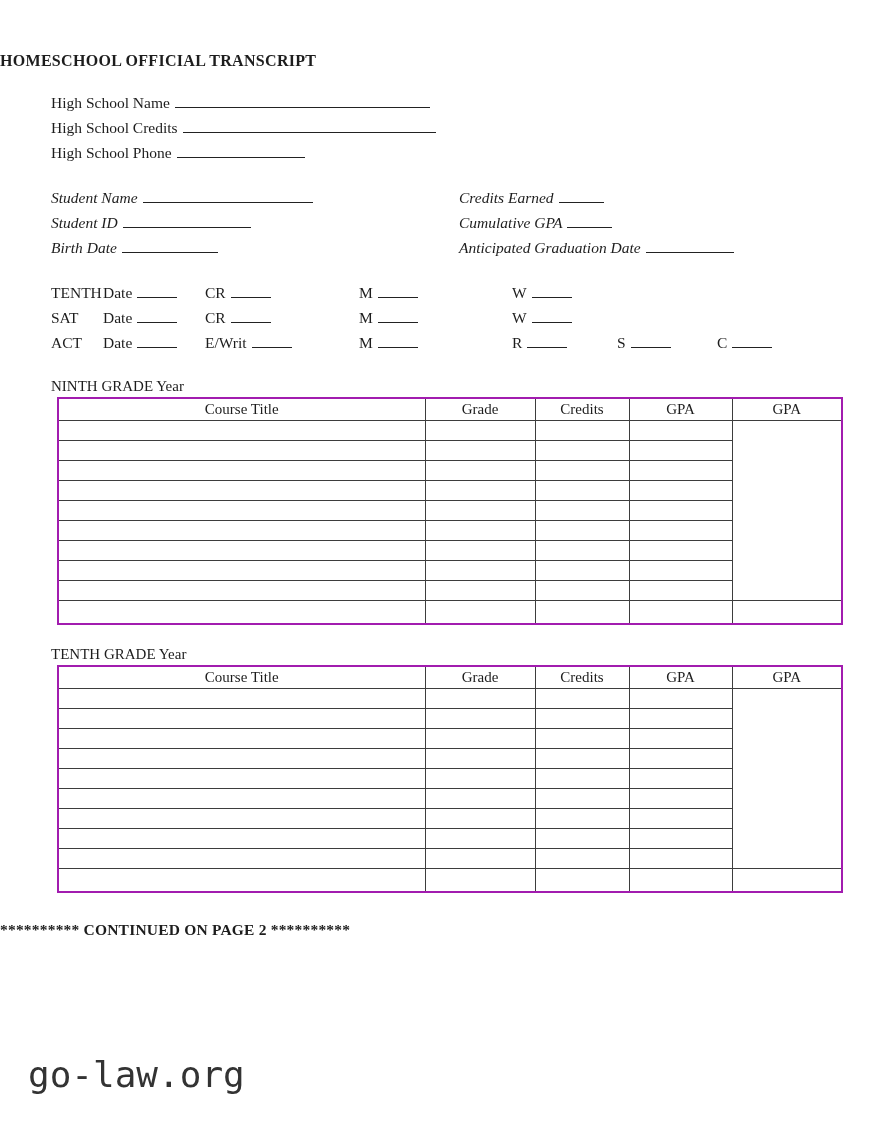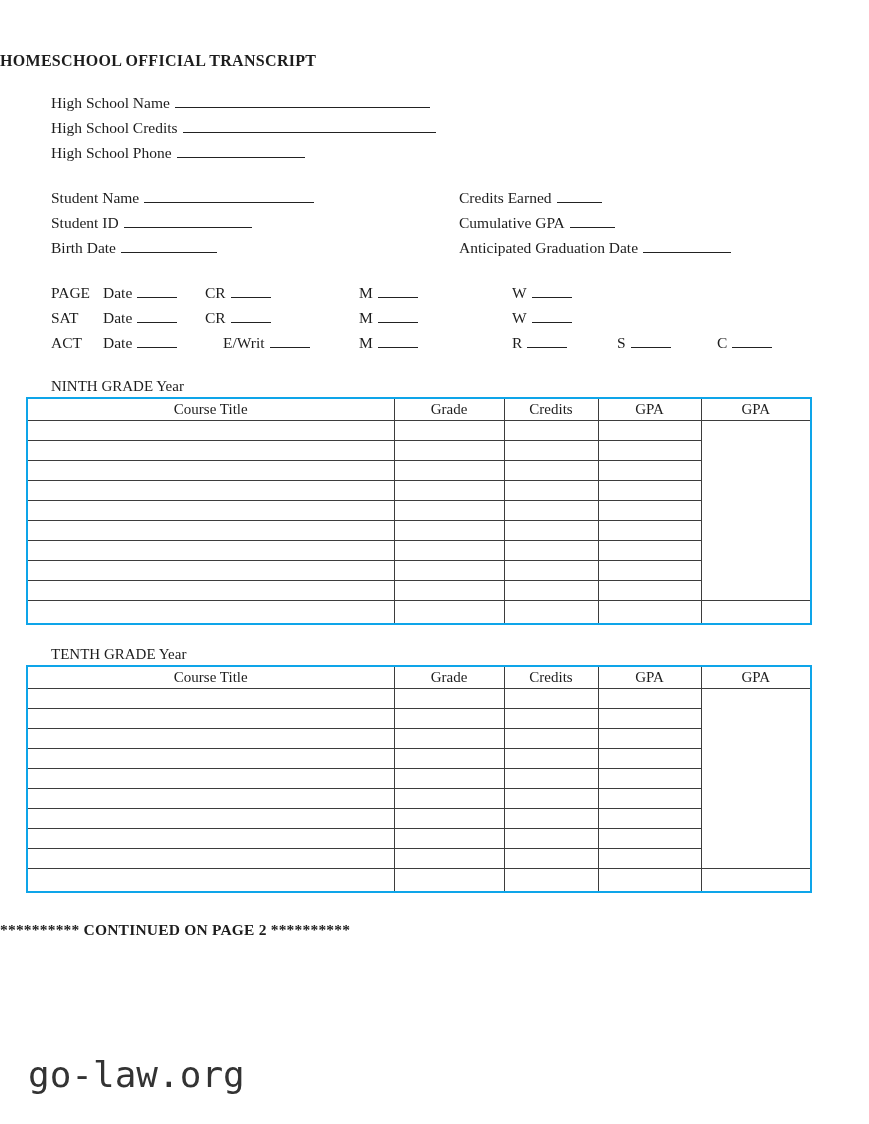--- a/index.html
+++ b/index.html
@@ -20,37 +20,37 @@
   }
   .frow{height:25px;font-size:15.5px;white-space:nowrap;}
   .blank{
     display:inline-block;
     border-bottom:1.5px solid #222;
     height:13px;
     margin-left:5px;
     vertical-align:baseline;
   }
   .school-block{margin:24px 0 0 51px;}
-  .student-block{display:flex;margin:20px 0 0 51px;}
+  .student-block{display:flex;margin:20px 0 0 51px;font-style:italic;}
   .student-col-left{width:408px;}
   .student-col-right{flex:1;}
   .tests-block{margin:20px 0 0 0;}
   .tests-heading{margin-left:51px;height:25px;font-size:15.5px;}
   .test-row{position:relative;height:25px;margin-left:51px;font-size:15.5px;}
   .t-abs{position:absolute;top:0;white-space:nowrap;}
   .t-abs .blank{width:40px;}
   .grade-section{margin:0;}
   .sec-title{margin:19px 16px 2px 51px;font-size:15px;height:17px;}
   .grade-section + .grade-section .sec-title{margin-top:21px;}
   table.grade{
     border-collapse:collapse;
     table-layout:fixed;
     width:785px;
-    margin-left:26px;
-    border:2px solid #0ea5e9;
+    margin-left:57px;
+    border:2px solid #a21caf;
   }
   table.grade th, table.grade td{
     border:1px solid #3d3d3d;
     padding:0 4px;
     font-size:15px;
     overflow:hidden;
   }
   table.grade th{font-weight:normal;text-align:center;height:21px;}
   table.grade td{height:19px;}
   table.grade tr.total-row td{height:22px;}
@@ -109,37 +109,37 @@
       </div>
       <div class="frow">
         <span>Anticipated Graduation Date</span><span class="blank" style="width:88px"></span>
       </div>
     </div>
   </section>
 
   <section class="tests-block">
     <div id="test-rows">
         <div class="test-row">
-          <span class="t-abs" style="left: 0px;">PAGE</span>
+          <span class="t-abs" style="left: 0px;">TENTH</span>
           <span class="t-abs" style="left: 52px;"><span>Date</span><span class="blank"></span></span>
           <span class="t-abs" style="left: 154px;"><span>CR</span><span class="blank"></span></span>
           <span class="t-abs" style="left: 308px;"><span>M</span><span class="blank"></span></span>
           <span class="t-abs" style="left: 461px;"><span>W</span><span class="blank"></span></span>
         </div>
         <div class="test-row">
           <span class="t-abs" style="left: 0px;">SAT</span>
           <span class="t-abs" style="left: 52px;"><span>Date</span><span class="blank"></span></span>
           <span class="t-abs" style="left: 154px;"><span>CR</span><span class="blank"></span></span>
           <span class="t-abs" style="left: 308px;"><span>M</span><span class="blank"></span></span>
           <span class="t-abs" style="left: 461px;"><span>W</span><span class="blank"></span></span>
         </div>
         <div class="test-row">
           <span class="t-abs" style="left: 0px;">ACT</span>
           <span class="t-abs" style="left: 52px;"><span>Date</span><span class="blank"></span></span>
-          <span class="t-abs" style="left: 172px;"><span>E/Writ</span><span class="blank"></span></span>
+          <span class="t-abs" style="left: 154px;"><span>E/Writ</span><span class="blank"></span></span>
           <span class="t-abs" style="left: 308px;"><span>M</span><span class="blank"></span></span>
           <span class="t-abs" style="left: 461px;"><span>R</span><span class="blank"></span></span>
           <span class="t-abs" style="left: 566px;"><span>S</span><span class="blank"></span></span>
           <span class="t-abs" style="left: 666px;"><span>C</span><span class="blank"></span></span>
         </div>
       </div>
   </section>
 
   <div id="grade-tables">
       <section class="grade-section">

